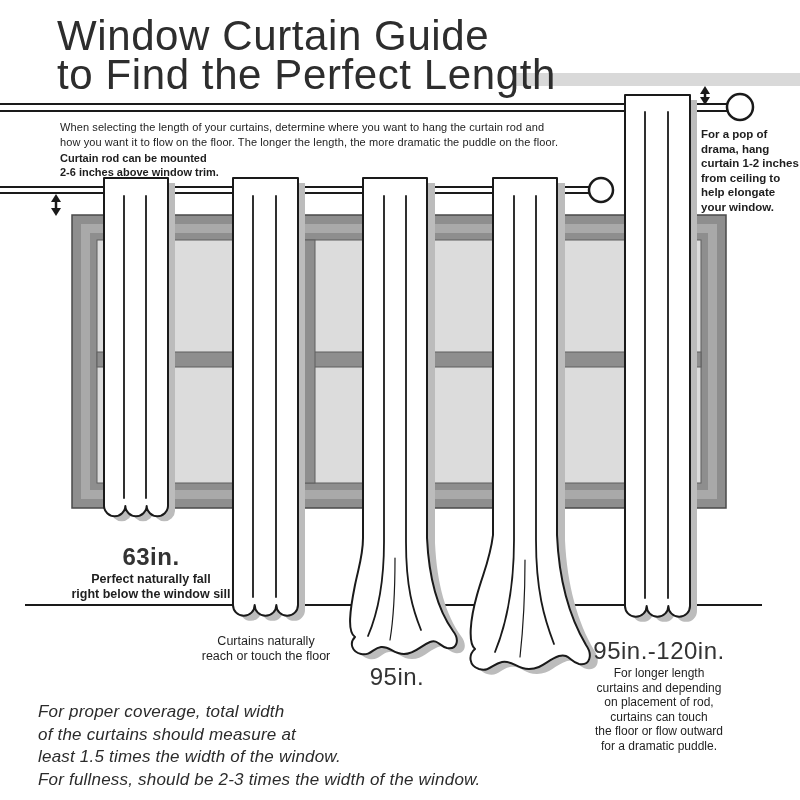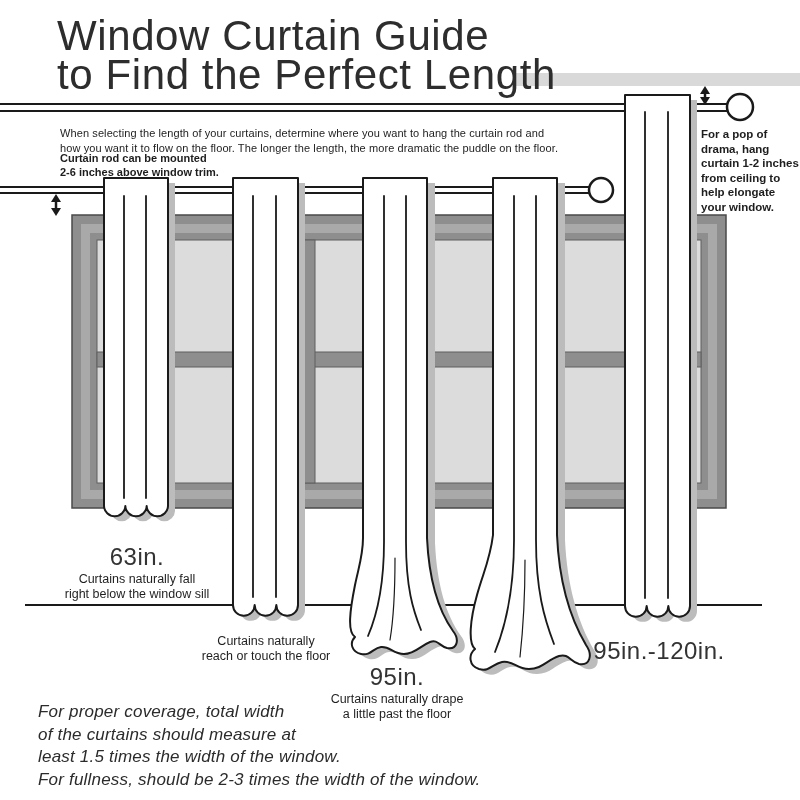--- a/index.html
+++ b/index.html
@@ -10,21 +10,21 @@
     color:#2d2d2d;
   }
   .abs{position:absolute;}
   .preline{white-space:pre-line;}
   #title{
     left:57px;top:16px;
     font-size:42px;line-height:39px;letter-spacing:0.6px;
     color:#2d2d2d;font-weight:400;
   }
   #intro{
-    left:60px;top:126px;width:520px;
+    left:60px;top:120px;width:520px;
     font-size:11px;line-height:14.5px;color:#1d1d1d;font-weight:500;letter-spacing:0.1px;
   }
   #rod-note{
     left:60px;top:151px;
     font-size:11px;line-height:14px;font-weight:bold;color:#1d1d1d;
   }
   #drama-note{
     left:701px;top:127px;width:102px;
     font-size:11.5px;line-height:14.5px;font-weight:bold;color:#1d1d1d;
   }
@@ -127,36 +127,40 @@
 how you want it to flow on the floor. The longer the length, the more dramatic the puddle on the floor.</div>
 <div class="abs preline" id="rod-note">Curtain rod can be mounted
 2-6 inches above window trim.</div>
 <div class="abs preline" id="drama-note">For a pop of
 drama, hang
 curtain 1-2 inches
 from ceiling to
 help elongate
 your window.</div>
 
-<div class="len-label" id="label-1" style="left:137px;top:544px;">
+<div class="len-label" id="label-1" style="left:151px;top:544px;font-weight:bold;">
   <div class="len-num">63in.</div>
-  <div class="len-cap preline">Curtains naturally fall
+  <div class="len-cap preline">Perfect naturally fall
 right below the window sill</div>
 </div>
 <div class="len-label" id="label-2" style="left:266px;top:632px;">
   <div class="len-cap preline">Curtains naturally
 reach or touch the floor</div>
 </div>
 <div class="len-label" id="label-3" style="left:397px;top:664px;">
   <div class="len-num">95in.</div>
-  <div class="len-cap preline">Curtains naturally drape
-a little past the floor</div>
 </div>
 <div class="len-label" id="label-4" style="left:530px;top:693px;">
 </div>
 <div class="len-label" id="label-5" style="left:659px;top:638px;">
   <div class="len-num">95in.-120in.</div>
+  <div class="len-cap preline">For longer length
+curtains and depending
+on placement of rod,
+curtains can touch
+the floor or flow outward
+for a dramatic puddle.</div>
 </div>
 
 <div class="abs preline" id="footer-note">For proper coverage, total width
 of the curtains should measure at
 least 1.5 times the width of the window.
 For fullness, should be 2-3 times the width of the window.</div>
 
 </body></html>

